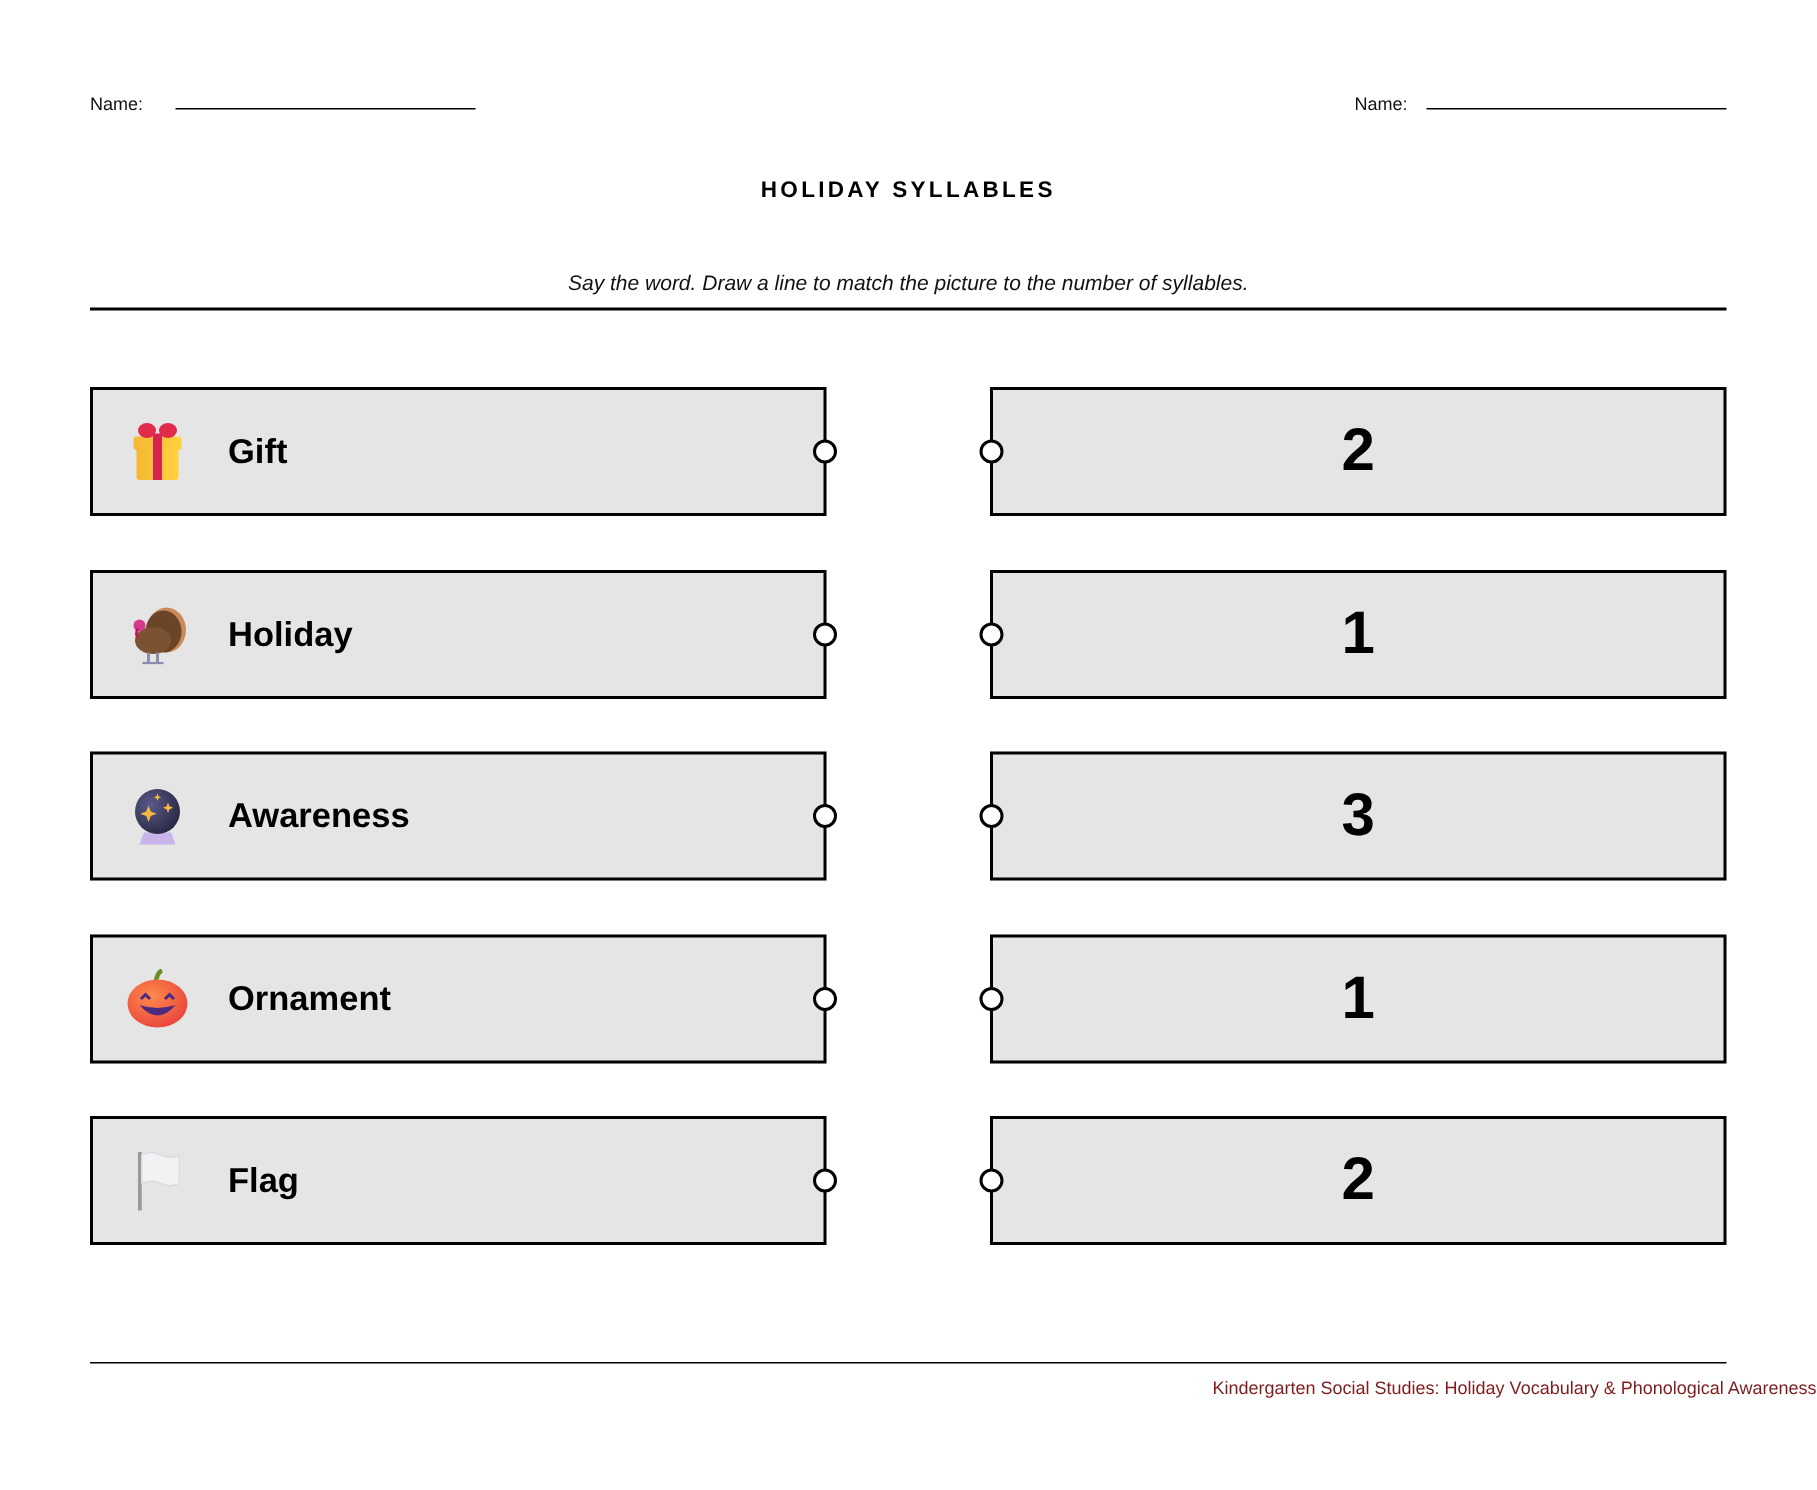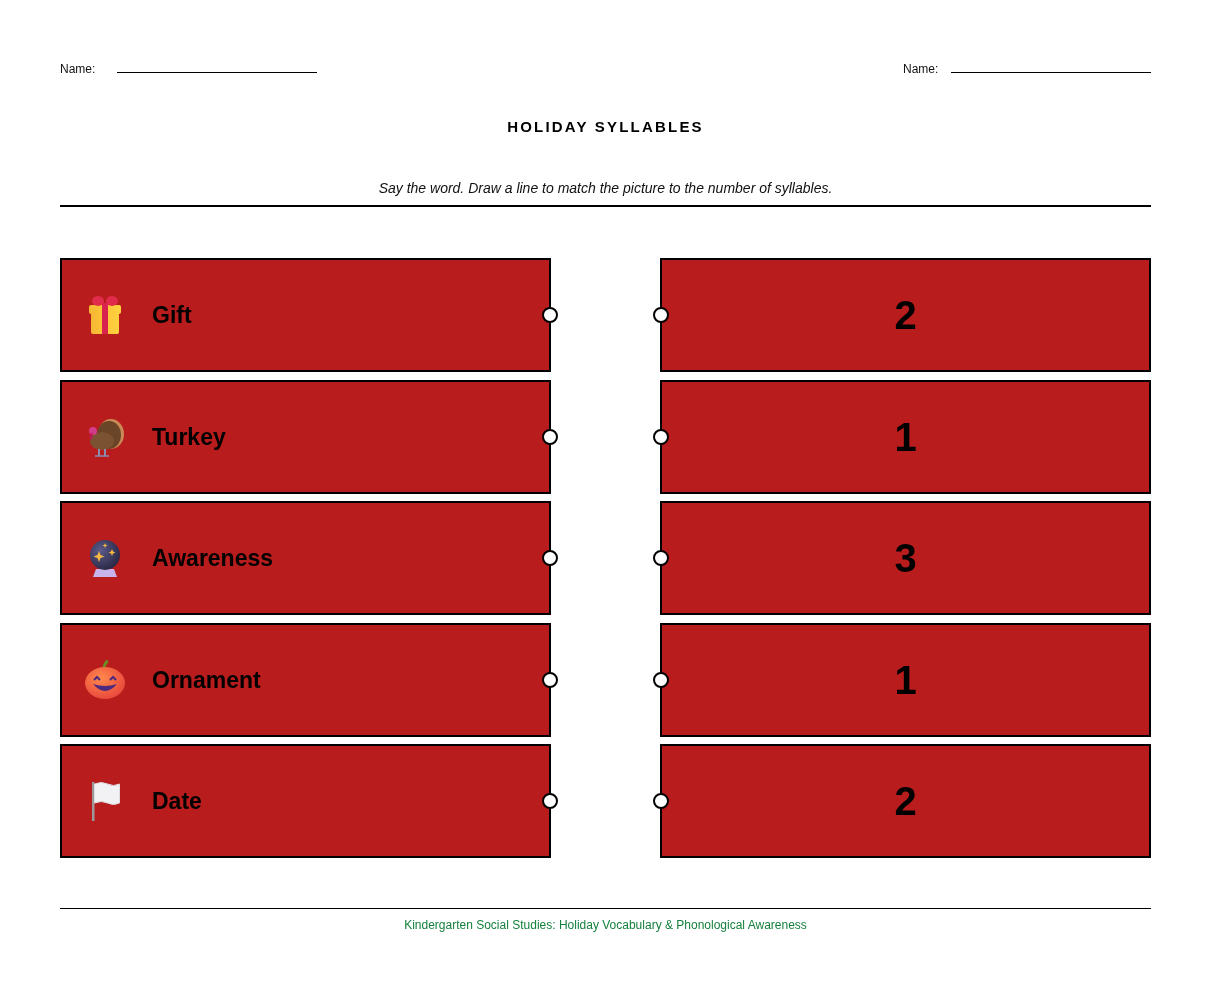--- a/index.html
+++ b/index.html
@@ -60,23 +60,23 @@
     left: 60px;
     width: 1091px;
     height: 2px;
     background: #000000;
   }
 
   .box {
     position: absolute;
     box-sizing: border-box;
     width: 491px;
-    height: 114px;
+    height: 86px;
     border: 2px solid #000000;
-    background: #b91c1c;
+    background: #e5e5e5;
   }
   .left-box { left: 60px; }
   .right-box { left: 660px; }
 
   .word-icon {
     position: absolute;
     left: 22px;
     top: 50%;
     transform: translateY(-50%);
     width: 42px;
@@ -122,23 +122,23 @@
     left: 60px;
     width: 1091px;
     height: 1px;
     background: #000000;
   }
   .footer {
     position: absolute;
     top: 918px;
     left: 0;
     width: 1211px;
-    text-align: center;
+    text-align: right;
     font-size: 12px;
-    color: #15803d;
+    color: #7f1d1d;
   }
 </style>
 </head>
 <body>
 
 <div id="name-label" class="field-label">Name:</div>
 <div id="name-line" class="field-line"></div>
 <div id="date-label" class="field-label">Name:</div>
 <div id="date-line" class="field-line"></div>
 
@@ -172,21 +172,21 @@
       <ellipse cx="27" cy="18" rx="13" ry="15" fill="#c98a57"></ellipse>
       <ellipse cx="25" cy="19" rx="12" ry="14" fill="#6b4528"></ellipse>
       <ellipse cx="18" cy="25" rx="12" ry="9" fill="#7b5232"></ellipse>
       <circle cx="9" cy="15" r="4" fill="#d43b8a"></circle>
       <path d="M8 17 q-2 4 0 6" stroke="#c2185b" stroke-width="2" fill="none"></path>
       <line x1="15" y1="33" x2="15" y2="40" stroke="#8a8fb0" stroke-width="2"></line>
       <line x1="21" y1="33" x2="21" y2="40" stroke="#8a8fb0" stroke-width="2"></line>
       <line x1="11" y1="40" x2="25" y2="40" stroke="#8a8fb0" stroke-width="1.5"></line>
     </svg>
   </span>
-  <span class="word-label">Turkey</span>
+  <span class="word-label">Holiday</span>
   <span class="dot"></span>
 </div>
 
 <div class="box left-box" style="top:501px">
   <span class="word-icon">
     <svg width="38" height="42" viewBox="0 0 38 42">
       <defs>
           <radialGradient id="og" cx="0.35" cy="0.35" r="0.7">
             <stop offset="0" stop-color="#5b5a8a"></stop>
             <stop offset="1" stop-color="#2a2844"></stop>
@@ -223,21 +223,21 @@
   <span class="dot"></span>
 </div>
 
 <div class="box left-box" style="top:744px">
   <span class="word-icon">
     <svg width="38" height="42" viewBox="0 0 38 42">
       <rect x="6" y="2" width="2.5" height="39" fill="#9a9a9a"></rect>
       <path d="M8.5 4 q7 -3 13 0 t12 0 v19 q-6 3 -12 0 t-13 0z" fill="#f2f2f4" stroke="#dcdce2" stroke-width="1"></path>
     </svg>
   </span>
-  <span class="word-label">Date</span>
+  <span class="word-label">Flag</span>
   <span class="dot"></span>
 </div>
 
 <div class="box right-box" style="top:258px">
   <span class="dot"></span>
   <span class="number-label">2</span>
 </div>
 <div class="box right-box" style="top:380px">
   <span class="dot"></span>
   <span class="number-label">1</span>

